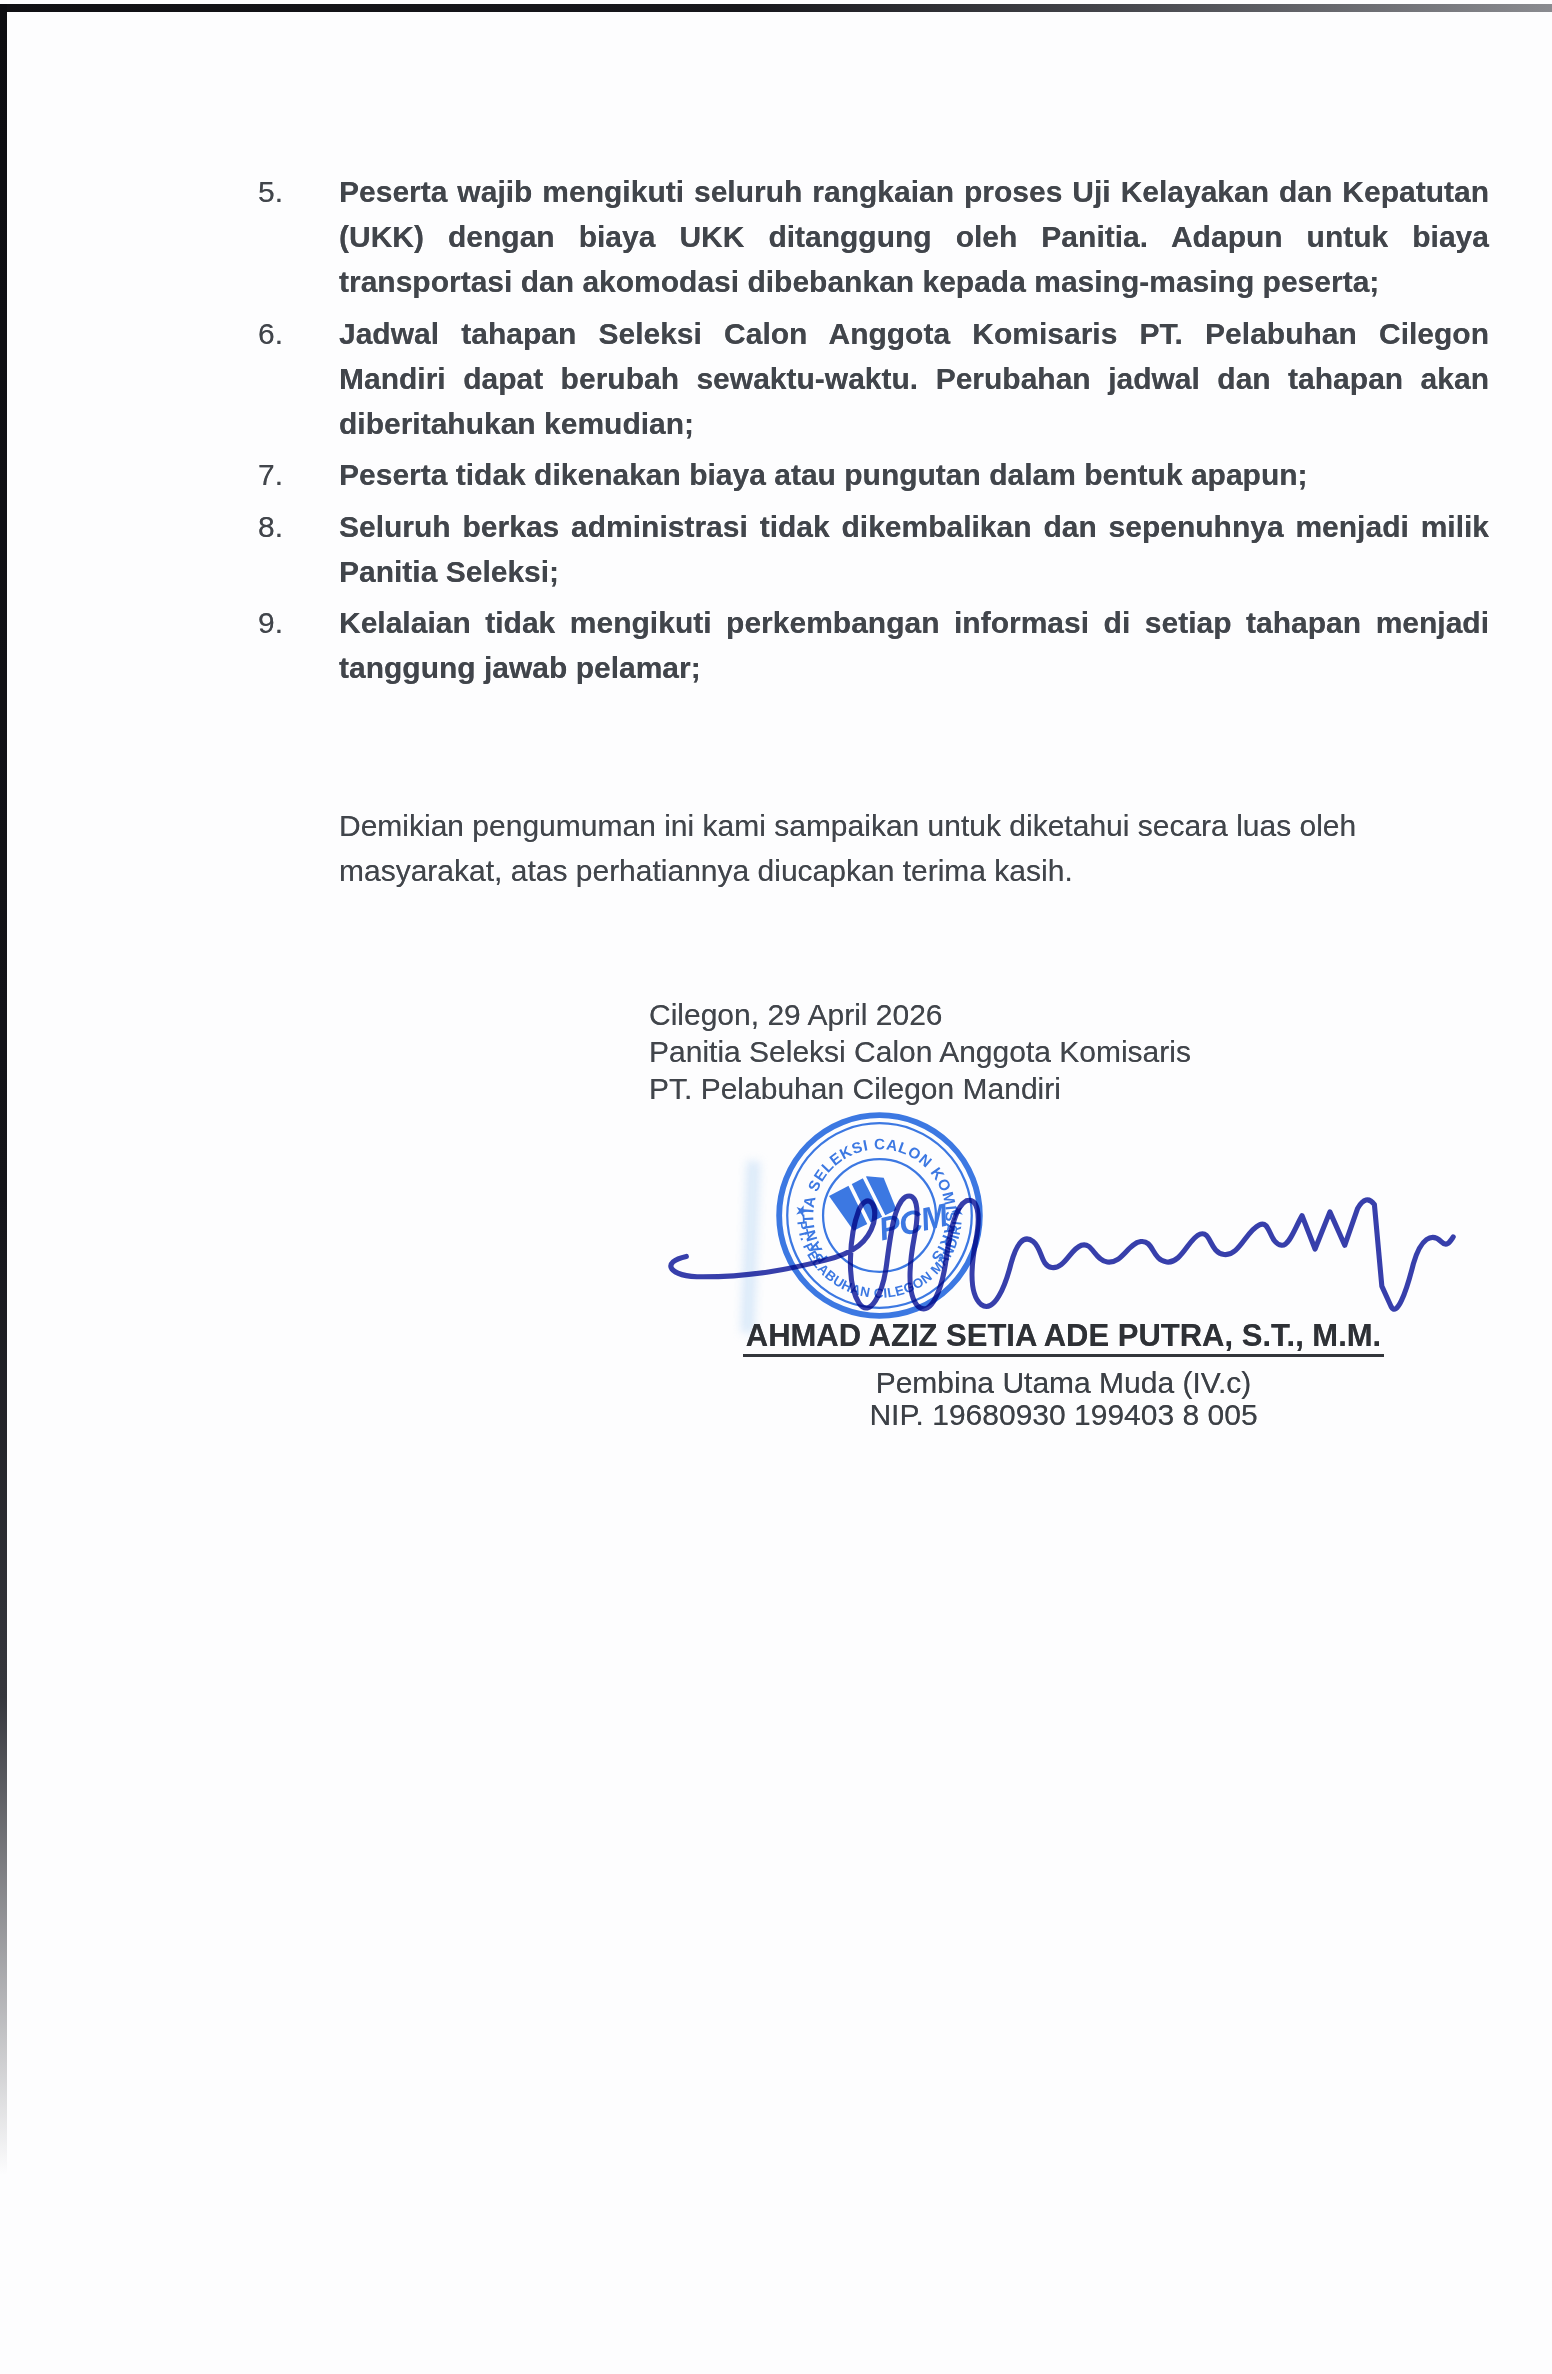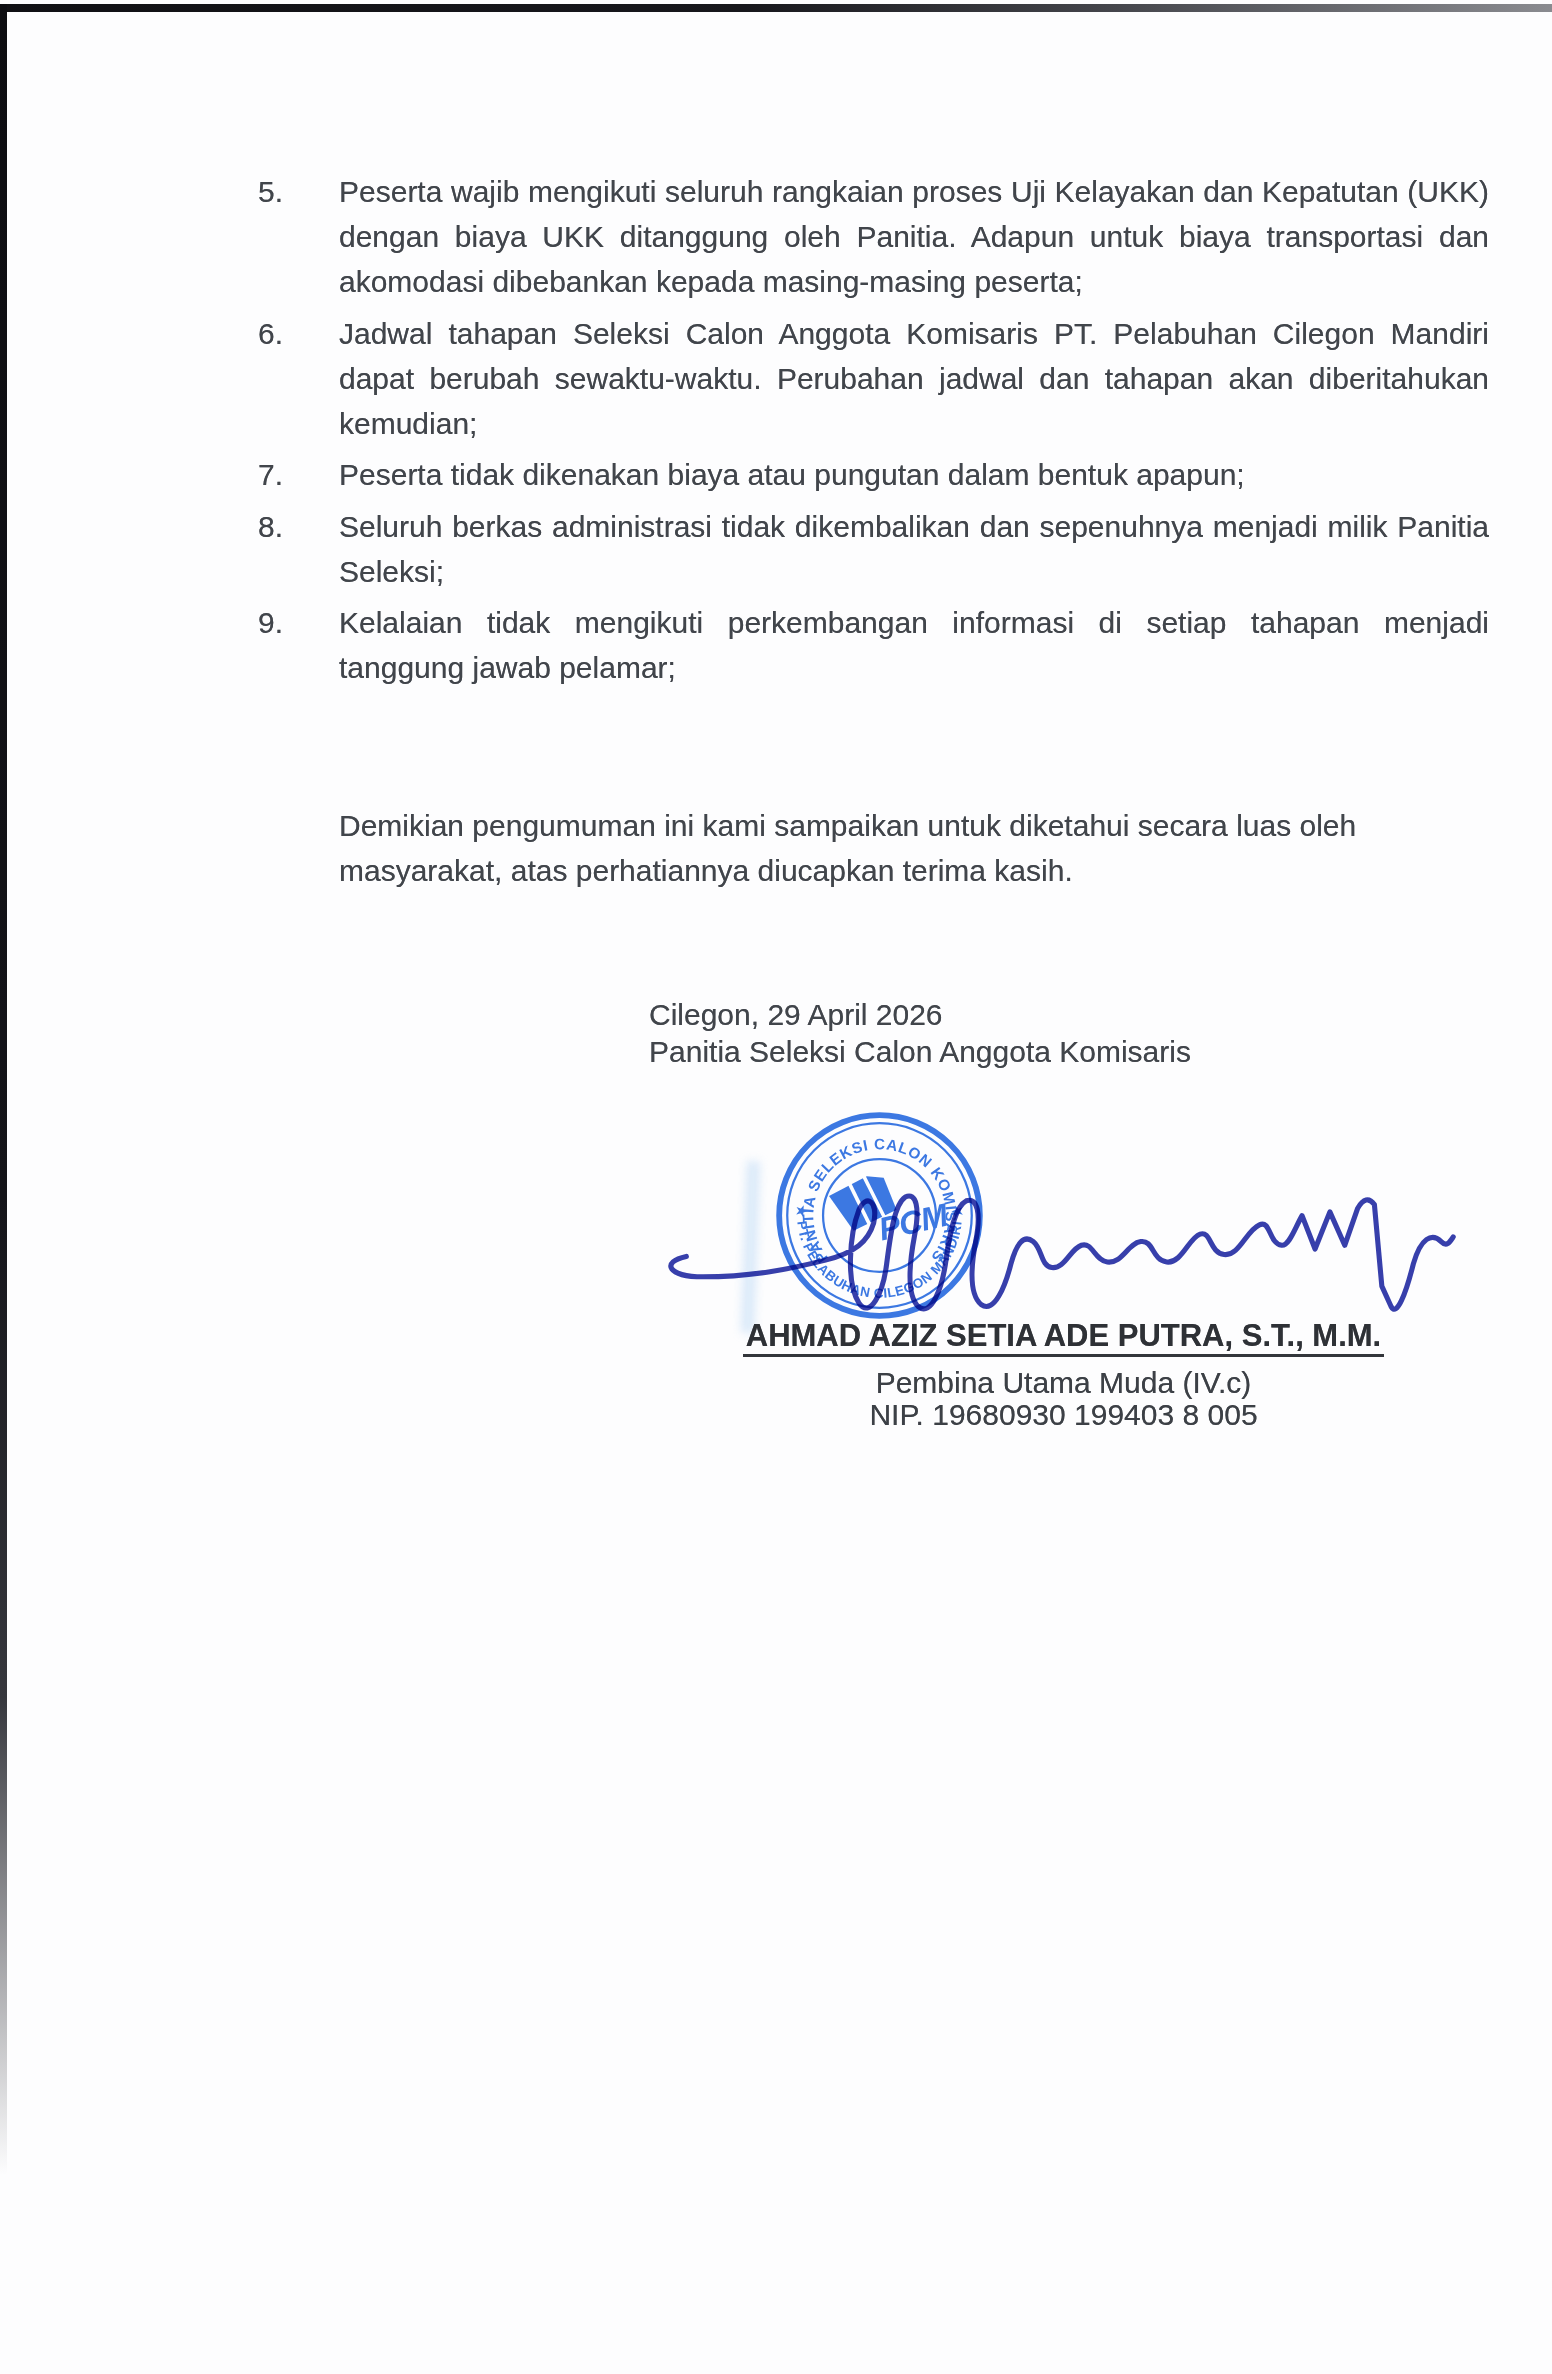--- a/index.html
+++ b/index.html
@@ -23,21 +23,21 @@
     background:rgba(135,190,238,0.30); filter:blur(4.6px); transform:rotate(2deg);
   }
   
   .items {
     position:absolute; left:258px; top:169px; width:1231px;
     font-size:30px; line-height:45px;
     text-shadow:0 0 0.6px rgba(70,74,80,0.75);
   }
   .item { display:flex; margin-bottom:6.5px; }
   .item .num { flex:0 0 81px; }
-  .item .txt { flex:1; text-align:justify; }
+  .item .txt { flex:1; text-align:justify;font-weight:bold; }
   
   .closing {
     position:absolute; left:339px; top:803px; width:1143px;
     font-size:30px; line-height:45px;
     text-shadow:0 0 0.6px rgba(70,74,80,0.75);
   }
   
   .signoff {
     position:absolute; left:649px; top:996px; width:829px;
     text-align:left; font-size:30px; line-height:37px;
@@ -91,20 +91,21 @@
       <div class="num">9.</div>
       <div class="txt">Kelalaian tidak mengikuti perkembangan informasi di setiap tahapan menjadi tanggung jawab pelamar;</div>
     </div>
   </div>
 
   <div class="closing">Demikian pengumuman ini kami sampaikan untuk diketahui secara luas oleh masyarakat, atas perhatiannya diucapkan terima kasih.</div>
 
   <div class="signoff">
     <div>Cilegon, 29 April 2026</div>
     <div>Panitia Seleksi Calon Anggota Komisaris</div>
+    <div>PT. Pelabuhan Cilegon Mandiri</div>
   </div>
 
   <svg class="stamp" viewBox="-120 -120 240 240">
     <defs>
       <path id="arcTop" d="M -52.3,52.3 A 74,74 0 1 1 52.3,52.3" fill="none"></path>
       <path id="arcBottom" d="M -90.6,-16 A 92,92 0 1 0 90.6,-16" fill="none"></path>
     </defs>
     <circle cx="0" cy="0" r="112" fill="none" stroke="#2e6ee0" stroke-width="6.5"></circle>
     <circle cx="0" cy="0" r="103" fill="none" stroke="#2e6ee0" stroke-width="2.5"></circle>
     <circle cx="0" cy="0" r="63" fill="none" stroke="#2e6ee0" stroke-width="2.5"></circle>

